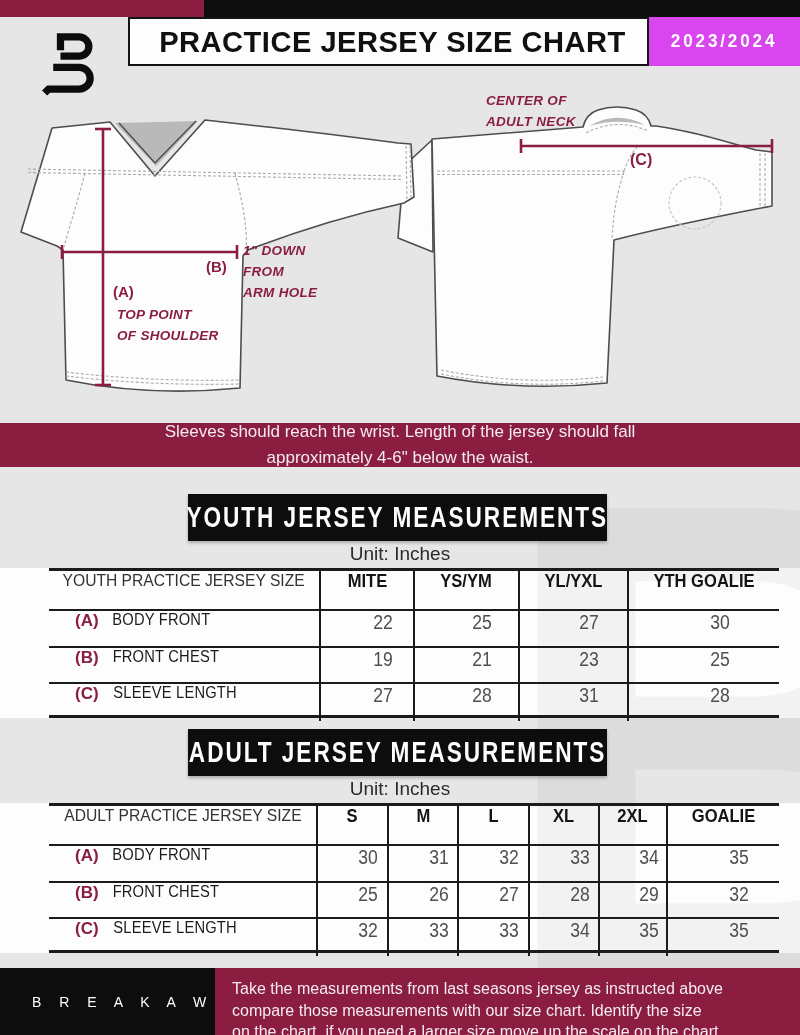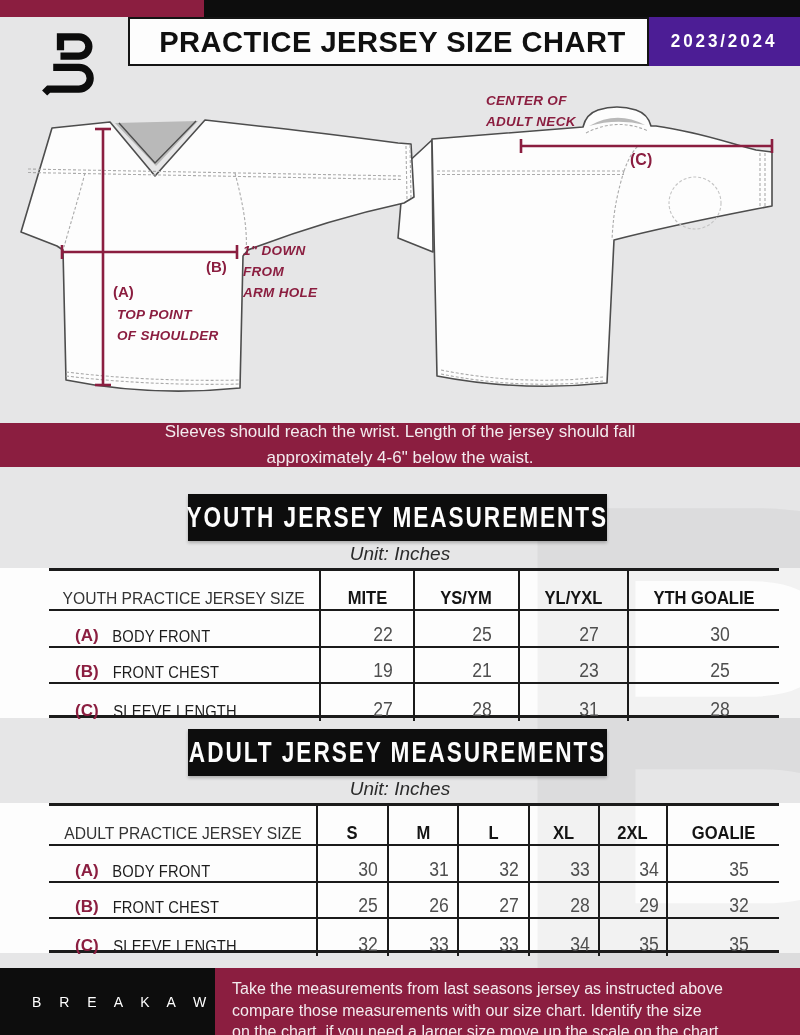--- a/index.html
+++ b/index.html
@@ -9,49 +9,49 @@
   .z2{z-index:2;}
 
   
   .strip{top:0;height:17px;}
   .strip-maroon{left:0;width:204px;background:#8b1e40;}
   .strip-black{left:204px;width:596px;background:#0d0d0d;}
   .title-bar{left:128px;top:17px;width:521px;height:49px;background:#fdfdfd;
              border:2px solid #141414;box-sizing:border-box;display:flex;align-items:center;justify-content:center;padding-left:8px;}
   .title-text{font-weight:bold;font-size:30px;color:#101010;letter-spacing:.5px;white-space:nowrap;
               display:inline-block;transform:scaleX(.97);}
-  .year-box{left:649px;top:17px;width:151px;height:49px;background:#4c1d95;display:flex;align-items:center;justify-content:center;}
+  .year-box{left:649px;top:17px;width:151px;height:49px;background:#d946ef;display:flex;align-items:center;justify-content:center;}
   .year-text{color:#fff;font-weight:bold;font-size:18px;letter-spacing:3px;display:inline-block;transform:scaleX(.95);white-space:nowrap;}
 
   
   .dlab{color:#8b1e40;font-weight:bold;font-size:15px;}
   .dnote{color:#8b1e40;font-style:italic;font-weight:bold;font-size:13.5px;line-height:21px;white-space:pre-line;letter-spacing:.3px;}
 
   
   .banner{left:0;top:423px;width:800px;height:44px;background:#8b1e40;display:flex;align-items:center;justify-content:center;}
   .banner-text{color:#f3ebee;font-size:17px;line-height:26px;text-align:center;white-space:pre-line;}
 
   
   .pill{left:188px;width:419px;height:47px;background:#0d0d0d;border-radius:0;
         display:flex;align-items:center;justify-content:center;box-shadow:0 2px 3px rgba(0,0,0,.25);}
   .pill-text{color:#fdfdfd;font-weight:bold;font-size:29px;letter-spacing:2.5px;white-space:nowrap;
              display:inline-block;transform:scaleX(.78);}
-  .unit{left:0;width:800px;text-align:center;font-style:italic;font-size:19px;color:#2b2b2b;}
+  .unit{left:0;width:800px;text-align:center;font-size:19px;color:#2b2b2b;}
 
   
   .band{left:0;width:800px;height:150px;background:#fdfdfd;z-index:0;}
 
   
   .watermark{left:492px;top:400px;font-size:680px;font-weight:bold;color:rgba(40,40,40,0.05);
              line-height:1;z-index:1;user-select:none;}
 
   
   .size-table{left:49px;width:730px;height:150px;display:grid;box-sizing:border-box;
               border-top:3px solid #1b1b1b;border-bottom:3px solid #1b1b1b;z-index:2;}
-  .st-cell{display:flex;align-items:flex-end;justify-content:center;border-bottom:2px solid #1b1b1b;box-sizing:border-box;}
+  .st-cell{display:flex;align-items:flex-start;justify-content:center;border-bottom:2px solid #1b1b1b;box-sizing:border-box;}
   .st-cell.last{border-bottom:none;}
   .st-cell.vl{border-left:2px solid #1b1b1b;}
   .st-head{font-size:17px;color:#333;}
   .st-size{font-weight:bold;font-size:18px;color:#141414;}
   .st-val{font-size:20px;color:#4f4f4f;padding-left:32px;}
   .st-label-cell{justify-content:flex-start;padding-left:26px;gap:9px;}
   .st-letter{color:#8b1e40;font-weight:bold;font-size:17px;}
   .st-label{font-size:16px;color:#1c1c1c;letter-spacing:.2px;}
   .cx{display:inline-block;transform:scaleX(.88);white-space:nowrap;}
   .cx9{display:inline-block;transform:scaleX(.92);white-space:nowrap;}

